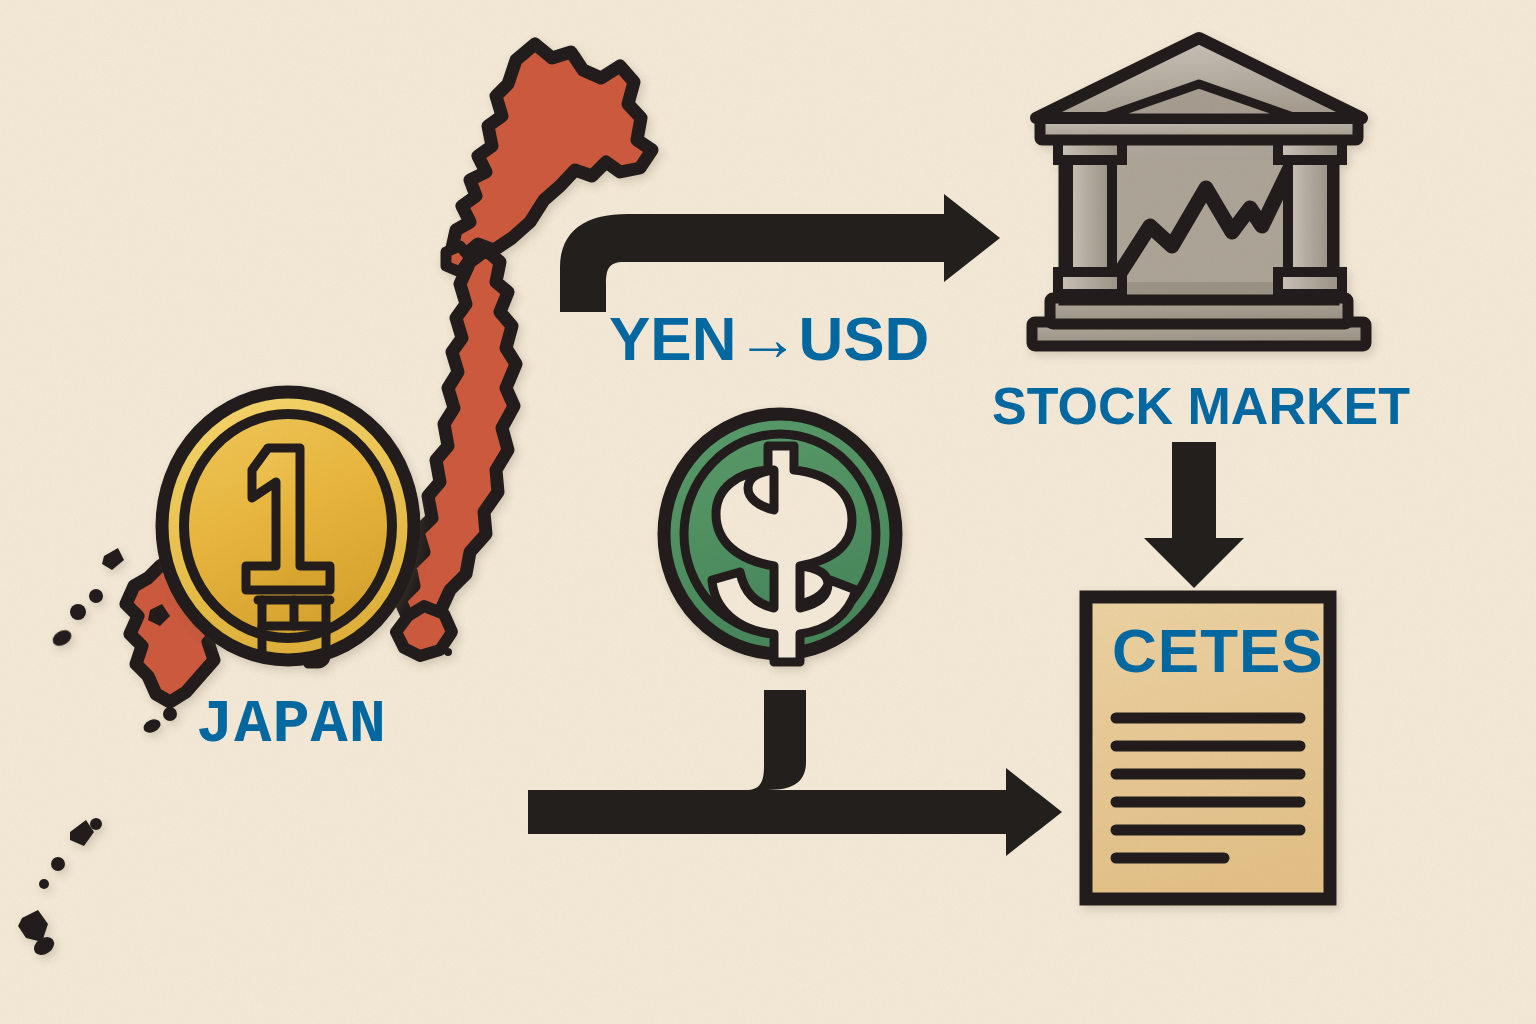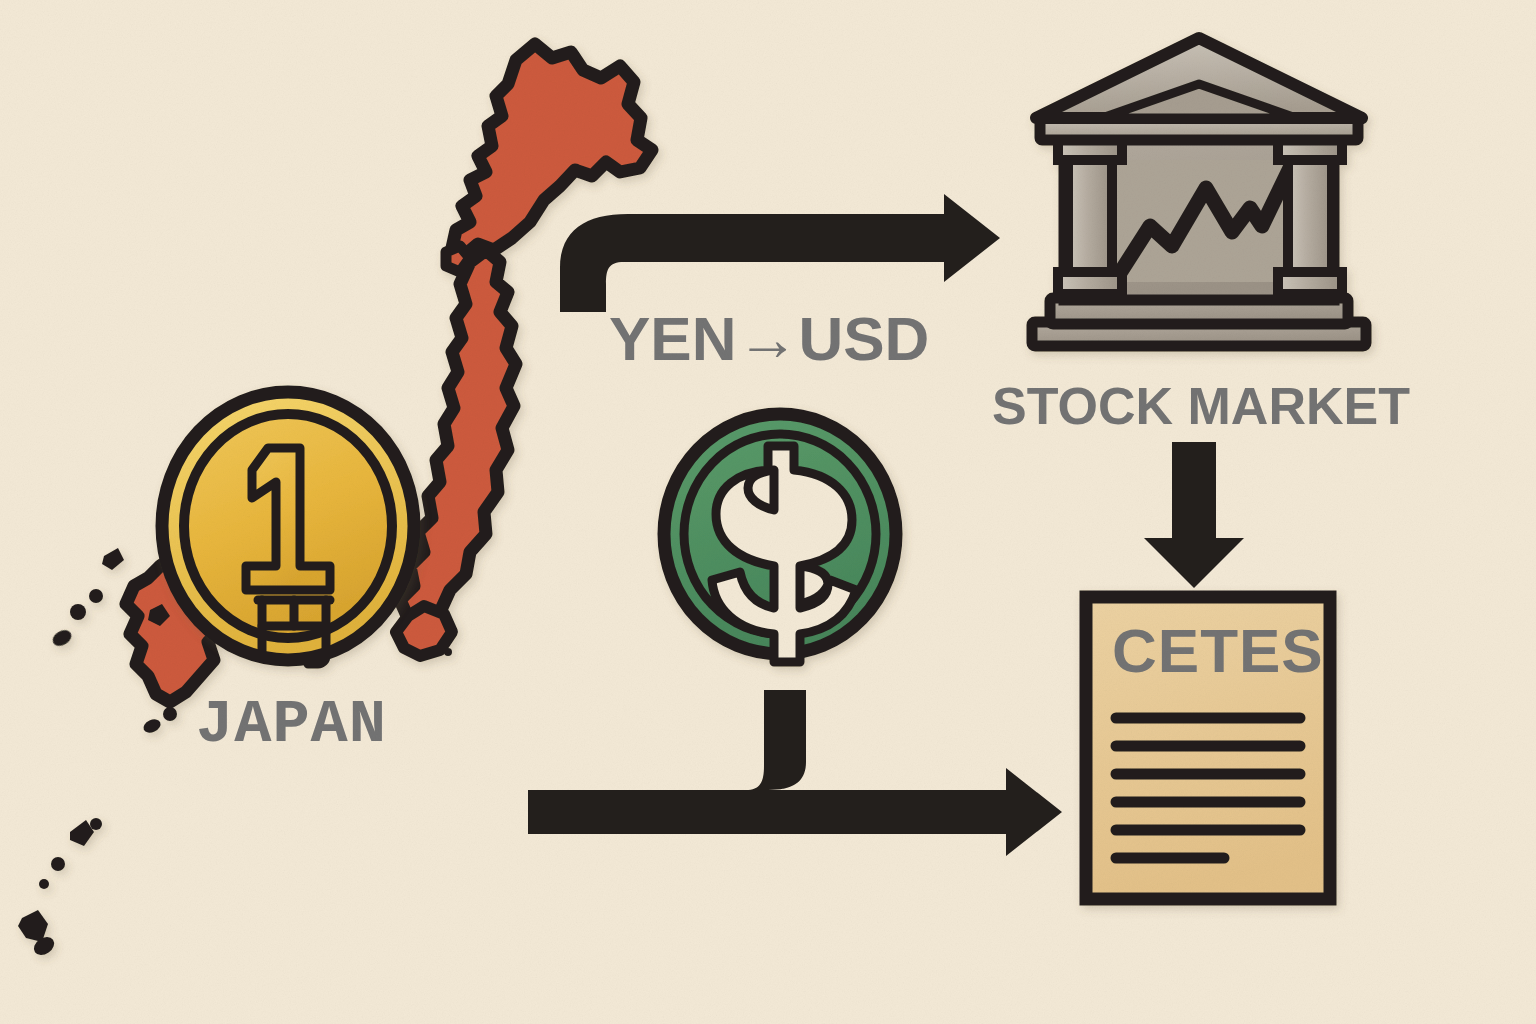--- a/index.html
+++ b/index.html
@@ -26,21 +26,21 @@
     mix-blend-mode: multiply;
   }
   .layer {
     position: absolute;
     inset: 0;
   }
   .lbl {
     position: absolute;
     font-family: "Liberation Sans", sans-serif;
     font-weight: 700;
-    color: #737373;
+    color: #0369a1;
     letter-spacing: .5px;
     white-space: nowrap;
     line-height: 1;
   }
   #japan-label   { left: 196px;  top: 694px;  font-size: 62px; letter-spacing: 1px; font-family: Liberation Mono, monospace; }
   #yenusd-label  { left: 609px;  top: 308px;  font-size: 62px; letter-spacing: 0px; }
   #stock-label   { left: 992px;  top: 380px;  font-size: 52px; letter-spacing: 0px; }
   .sr { position:absolute; width:1px; height:1px; overflow:hidden; clip:rect(0 0 0 0); }
 </style>
 </head>

